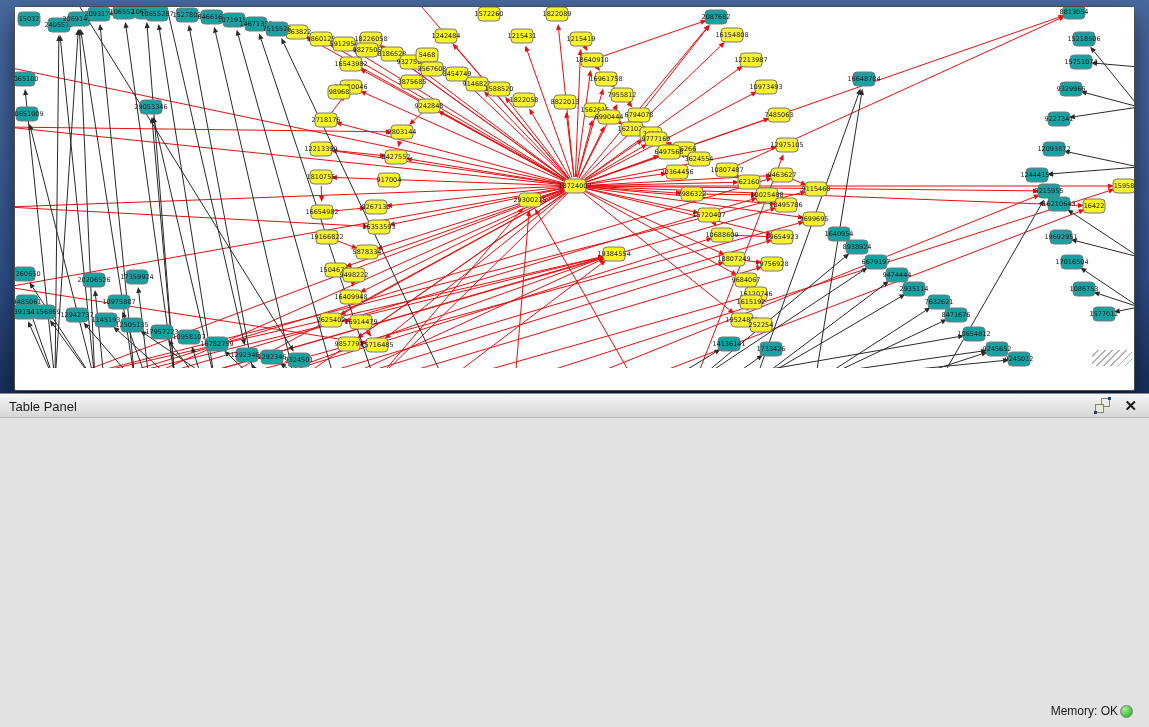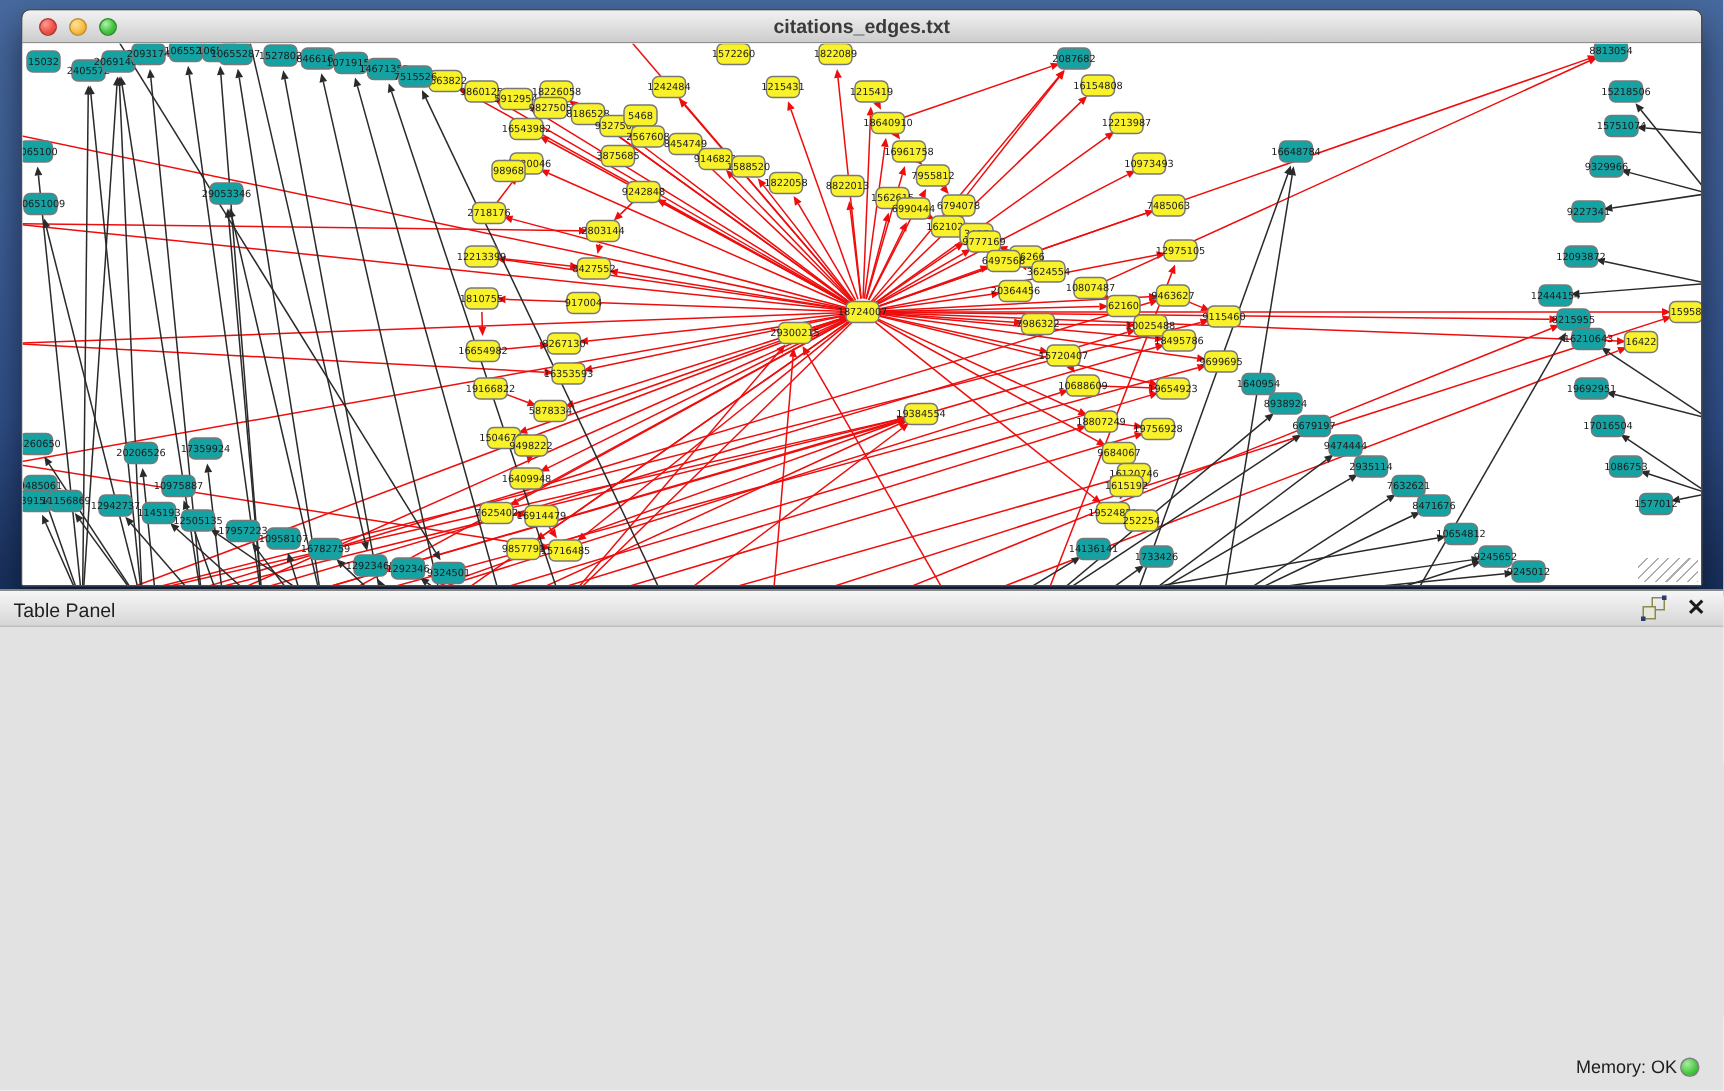--- a/index.html
+++ b/index.html
@@ -42,28 +42,20 @@
   .statusbar { position:absolute; right:16px; bottom:5px; display:flex; align-items:center; gap:2px;
     font-size:12px; color:#1c1c1c; }
   .mem-dot { width:13px; height:13px; border-radius:50%; border:1px solid #808080;
     background:radial-gradient(circle at 35% 30%, #a8eda0, #46c83e 60%, #2fa32f); }
 </style>
 </head>
 <body>
 
 <div class="desktop">
   <div class="mac-window">
-    <div class="titlebar">
-      <div class="traffic">
-        <span class="light r"></span>
-        <span class="light y"></span>
-        <span class="light g"></span>
-      </div>
-      <div class="win-title">citations_edges.txt</div>
-    </div>
     <div class="canvas">
       <svg width="1119" height="361" viewBox="0 0 1119 361">
           <line x1="552.1272471381503" y1="174.63883474559407" x2="295.9960050877327" y2="32.75318267449945" stroke="#ee0d0d" stroke-width="1"></line>
           <polygon points="290.74750317983296,29.845739171562155 297.25589727233887,30.478831847742875 294.7361129031266,35.02753350125602" fill="#ee0d0d"></polygon>
           <line x1="552.2104636445549" y1="174.49188250295106" x2="319.84806463190245" y2="40.01443110586479" stroke="#ee0d0d" stroke-width="1"></line>
           <polygon points="314.655040394939,37.00901944116549 321.1504096866055,37.76412060318064 318.5457195771994,42.26474160854893" fill="#ee0d0d"></polygon>
           <line x1="552.3327968097692" y1="174.28682747613516" x2="342.63058344929925" y2="45.3789733757597" stroke="#ee0d0d" stroke-width="1"></line>
           <polygon points="337.519114655812,42.23685835984981 343.9921666228602,43.16400356524858 341.2690002757383,47.59394318627082" fill="#ee0d0d"></polygon>
           <line x1="552.6982281680321" y1="173.7384291210819" x2="368.9809277012764" y2="41.353903784743295" stroke="#ee0d0d" stroke-width="1"></line>
           <polygon points="364.11307981329776,37.84618986546456 370.5009370662972,39.24450303328588 367.46091833625565,43.46330453620071" fill="#ee0d0d"></polygon>

